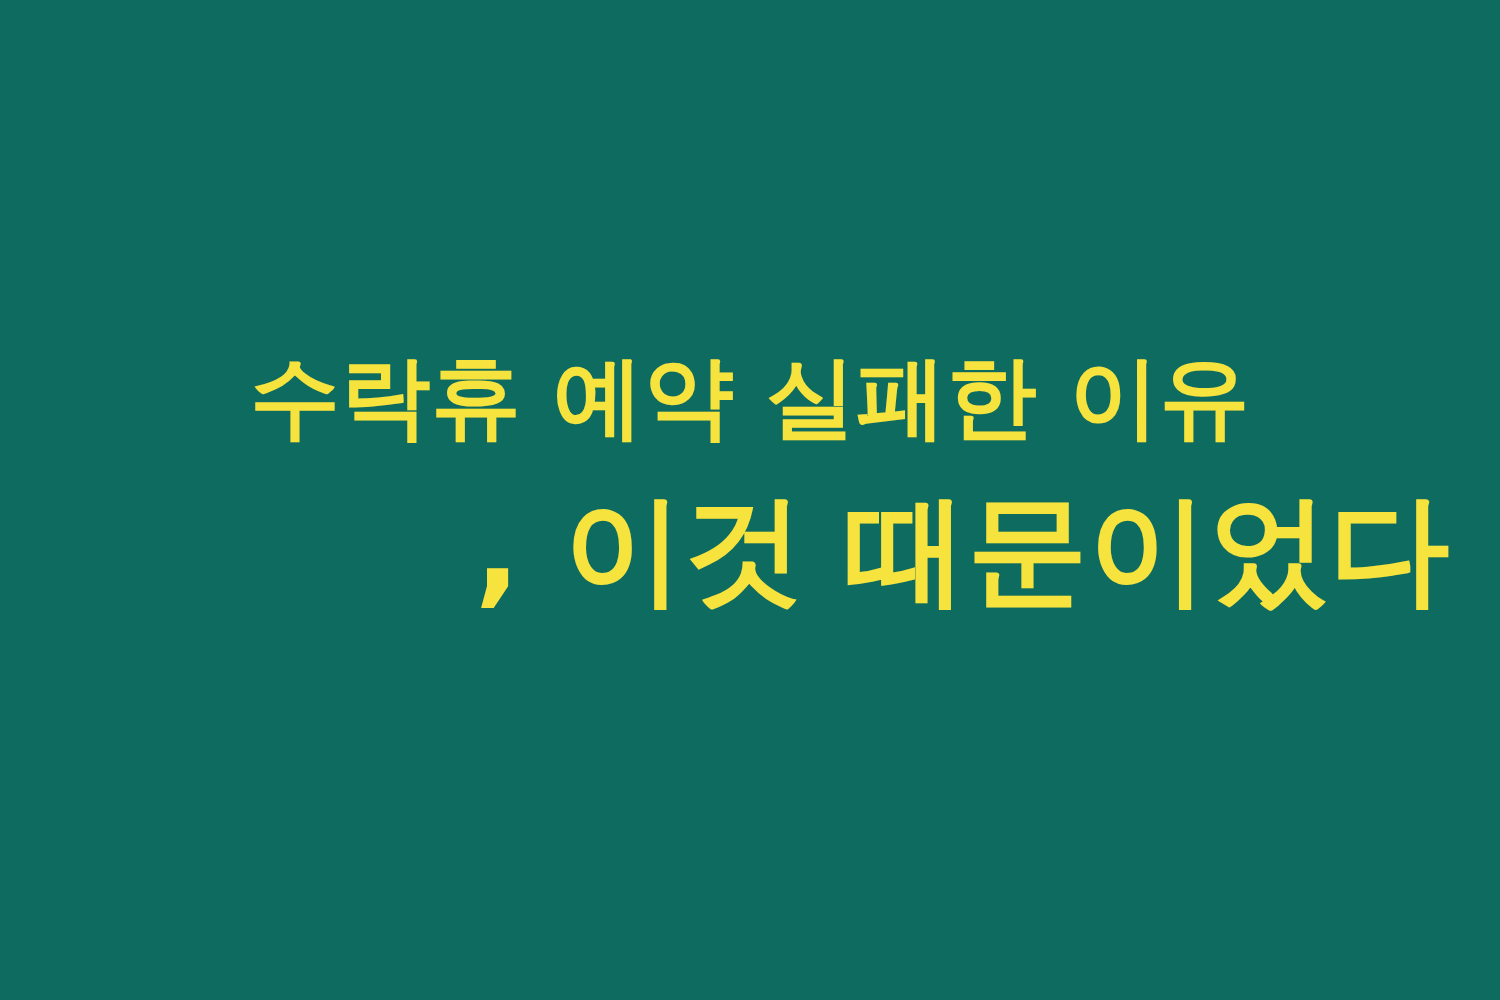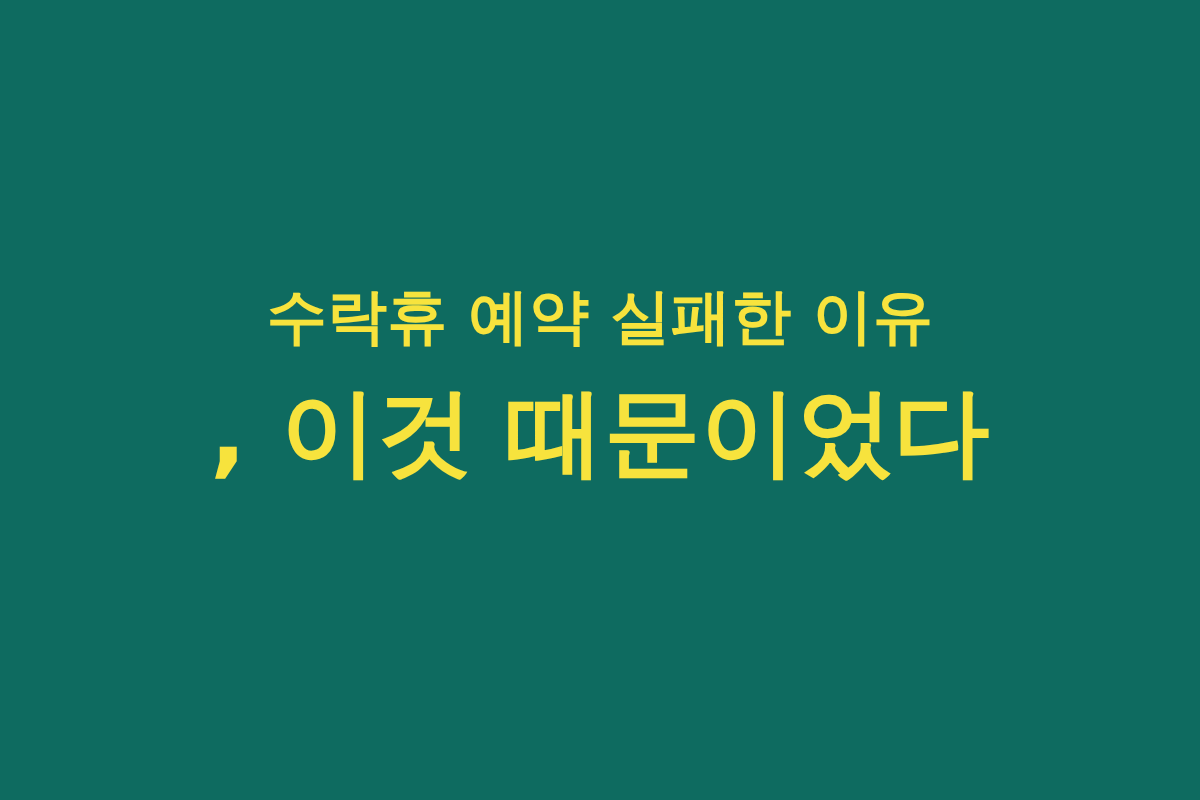--- a/index.html
+++ b/index.html
@@ -33,30 +33,31 @@
     text-align: center;
     
     transform: translateY(-12px);
   }
 
   .title-line {
     display: block;
     color: #F7E33D;
     font-family: "DejaVu Sans", "Liberation Sans", sans-serif;
     font-weight: 700;
-    font-size: 60px;
+    font-size: 72px;
     line-height: 1.46;
     letter-spacing: 0.005em;
     white-space: nowrap;
     text-rendering: geometricPrecision;
   }
 
   
   .title-line.line-2 {
     font-size: 96px;
+    text-align: right;
   }
 </style>
 </head>
 <body>
 
 <div id="title-card" style="background: rgb(14, 107, 96);">
 
   <div class="title-block">
 
     <span class="title-line line-1" style="color: rgb(247, 227, 61);">수락휴 예약 실패한 이유</span>

